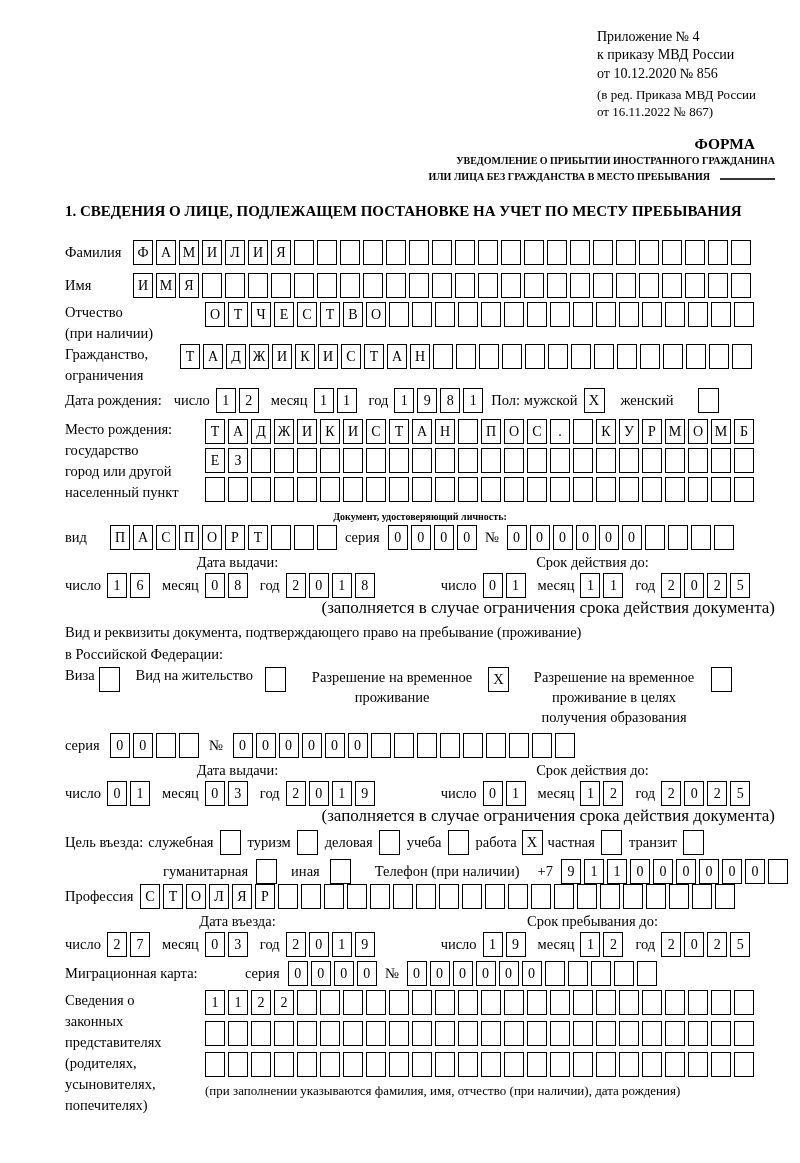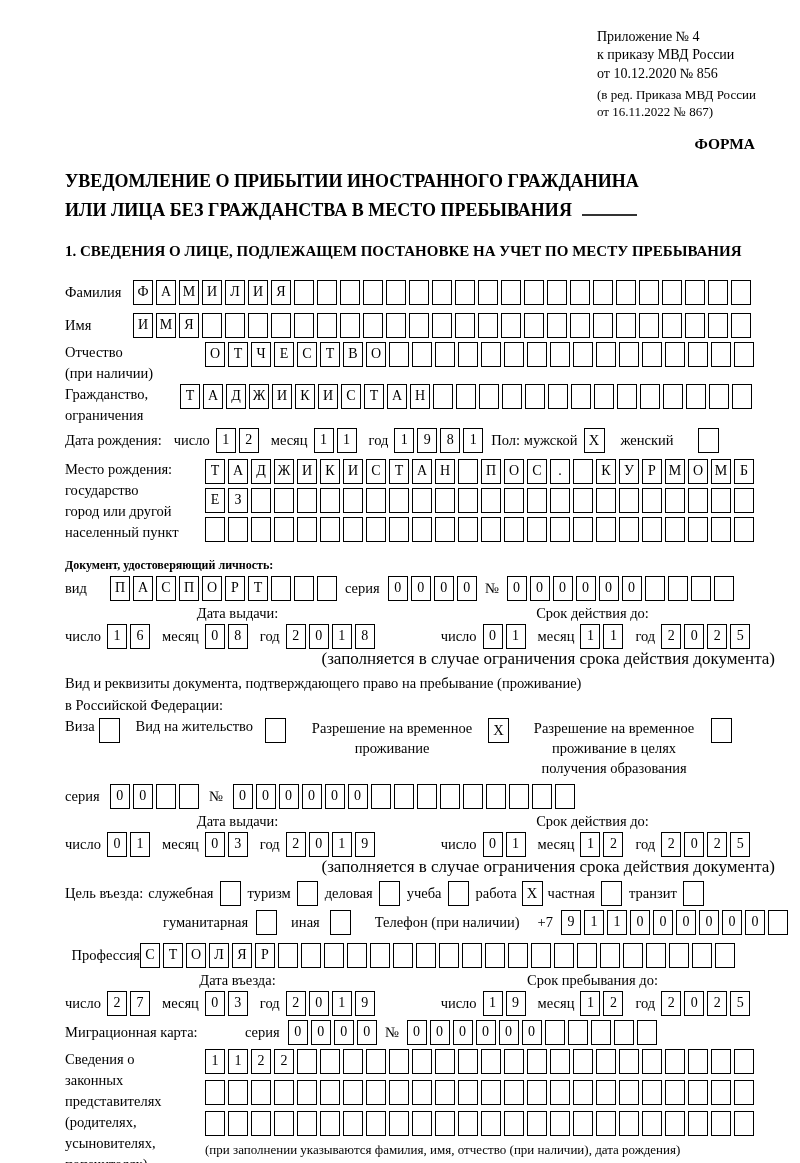--- a/index.html
+++ b/index.html
@@ -5,21 +5,21 @@
   * { margin:0; padding:0; box-sizing:border-box; }
   html,body { background:#ffffff; }
   .page {
     width:800px; height:1163px; background:#fff; color:#000;
     font-family:"Liberation Serif","DejaVu Serif",serif;
     padding:28px 25px 0 65px; overflow:hidden; position:relative;
   }
   .appendix { margin-left:auto; width:178px; font-size:14px; line-height:1.32; }
   .amend { font-size:13px; margin-top:4px; line-height:1.3; }
   .forma { font-weight:bold; text-align:right; padding-right:20px; margin-top:14px; font-size:15.5px; }
-  .title { text-align:left; font-weight:bold; font-size:18px; margin-top:14px; line-height:1.6; }
+  .title { text-align:right; font-weight:bold; font-size:10px; line-height:1.6; }
   .blank { display:inline-block; width:55px; border-bottom:2px solid #333; margin-left:10px; }
   .section { font-weight:bold; font-size:15px; margin-top:18px; }
   .frow { display:flex; align-items:center; font-size:14.5px; }
   .atop { align-items:flex-start; }
   .lbl { flex-shrink:0; }
   .cells { display:flex; gap:3px; }
   .cell {
     width:20px; height:25px; border:1.5px solid #000; flex-shrink:0;
     display:flex; align-items:center; justify-content:center; font-size:14px;
   }
@@ -30,21 +30,21 @@
   .dategroup { display:flex; align-items:center; flex-shrink:0; }
   .dategroup .dlbl { margin-right:6px; }
   .dategroup .cells { margin-right:12px; }
   .dategroup .cells:last-child { margin-right:0; }
   .two-line { line-height:21px; }
   .mr-lbl { width:140px; line-height:21px; flex-shrink:0; }
   .dhead { display:flex; font-size:14.5px; margin-top:4px; }
   .dhead .left { width:345px; text-align:center; }
   .dhead .right { flex:1; text-align:center; }
   .small-note { font-size:17px; text-align:right; }
-  .center-bold { font-weight:bold; text-align:left; font-size:12px; margin-top:15px; }
+  .center-bold { font-weight:bold; text-align:center; font-size:10px; margin-top:8px; }
   .plain { font-size:14.5px; }
   .multi { text-align:center; line-height:20px; }
   .reps-lbl { width:140px; line-height:21px; flex-shrink:0; font-size:14.5px; }
   .reps-rows .cells { margin-bottom:6px; }
   .reps-note { font-size:13px; margin-top:2px; }
 </style>
 </head>
 <body>
 
 <div class="page">
@@ -528,21 +528,21 @@
         <div class="cell">0</div>
         <div class="cell">0</div>
         <div class="cell">0</div>
         <div class="cell">0</div>
         <div class="cell">0</div>
         <div class="cell">0</div>
         <div class="cell"></div>
       </div>
   </div>
 
-  <div class="frow" style="margin-top:8px;text-align:right;">
+  <div class="frow" style="margin-top:0;">
     <span class="lbl" style="width:75px;">Профессия</span>
     <div class="cells">
         <div class="cell">С</div>
         <div class="cell">Т</div>
         <div class="cell">О</div>
         <div class="cell">Л</div>
         <div class="cell">Я</div>
         <div class="cell">Р</div>
         <div class="cell"></div>
         <div class="cell"></div>

